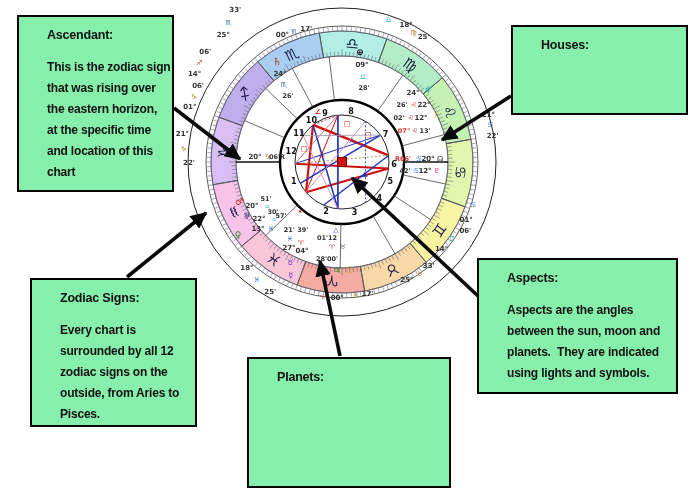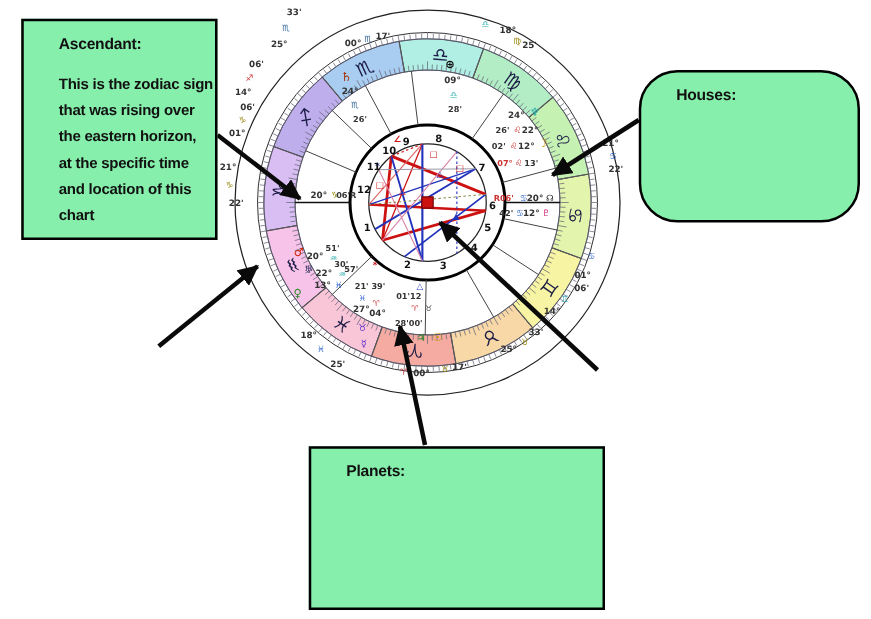--- a/index.html
+++ b/index.html
@@ -4,23 +4,23 @@
 <style>
   html,body{margin:0;padding:0;background:#fff;}
   #stage{position:relative;width:697px;height:495px;background:#fff;overflow:hidden;
          font-family:"Liberation Sans",sans-serif;}
   #chart-svg{position:absolute;left:0;top:0;}
   .callout{position:absolute;border:2px solid #000;background:#86efac;color:#111;
            padding:11px 10px 6px 28px;font-weight:bold;box-sizing:border-box;}
   .callout .title{font-size:12.5px;margin-bottom:15px;letter-spacing:-0.2px;}
   .callout .body{font-size:12px;line-height:21px;white-space:pre;letter-spacing:-0.2px;}
   #box-ascendant{left:17px;top:15px;width:157px;height:177px;}
-  #box-houses{left:511px;top:56px;width:177px;height:122px;border-radius:31px;}
+  #box-houses{left:511px;top:25px;width:177px;height:90px;}
   #box-zodiac{left:30px;top:278px;width:167px;height:149px;}
-  #box-planets{left:247px;top:357px;width:237px;height:131px;}
+  #box-planets{left:247px;top:357px;width:204px;height:131px;}
   #box-aspects{left:477px;top:258px;width:201px;height:136px;}
   text{font-family:"DejaVu Sans",sans-serif;}
 </style>
 </head>
 <body>
 
 <div id="stage">
 
   <svg id="chart-svg" width="697" height="495" viewBox="0 0 697 495">
     <defs>
@@ -608,17 +608,32 @@
     <div class="body">This is the zodiac sign
 that was rising over
 the eastern horizon,
 at the specific time
 and location of this
 chart</div>
   </div>
   <div class="callout" id="box-houses">
     <div class="title">Houses:</div>
   </div>
+  <div class="callout" id="box-zodiac">
+    <div class="title">Zodiac Signs:</div>
+    <div class="body">Every chart is
+surrounded by all 12
+zodiac signs on the
+outside, from Aries to
+Pisces.</div>
+  </div>
   <div class="callout" id="box-planets">
     <div class="title">Planets:</div>
+  </div>
+  <div class="callout" id="box-aspects">
+    <div class="title">Aspects:</div>
+    <div class="body">Aspects are the angles
+between the sun, moon and
+planets.  They are indicated
+using lights and symbols.</div>
   </div>
 
 </div>
 
 </body></html>

